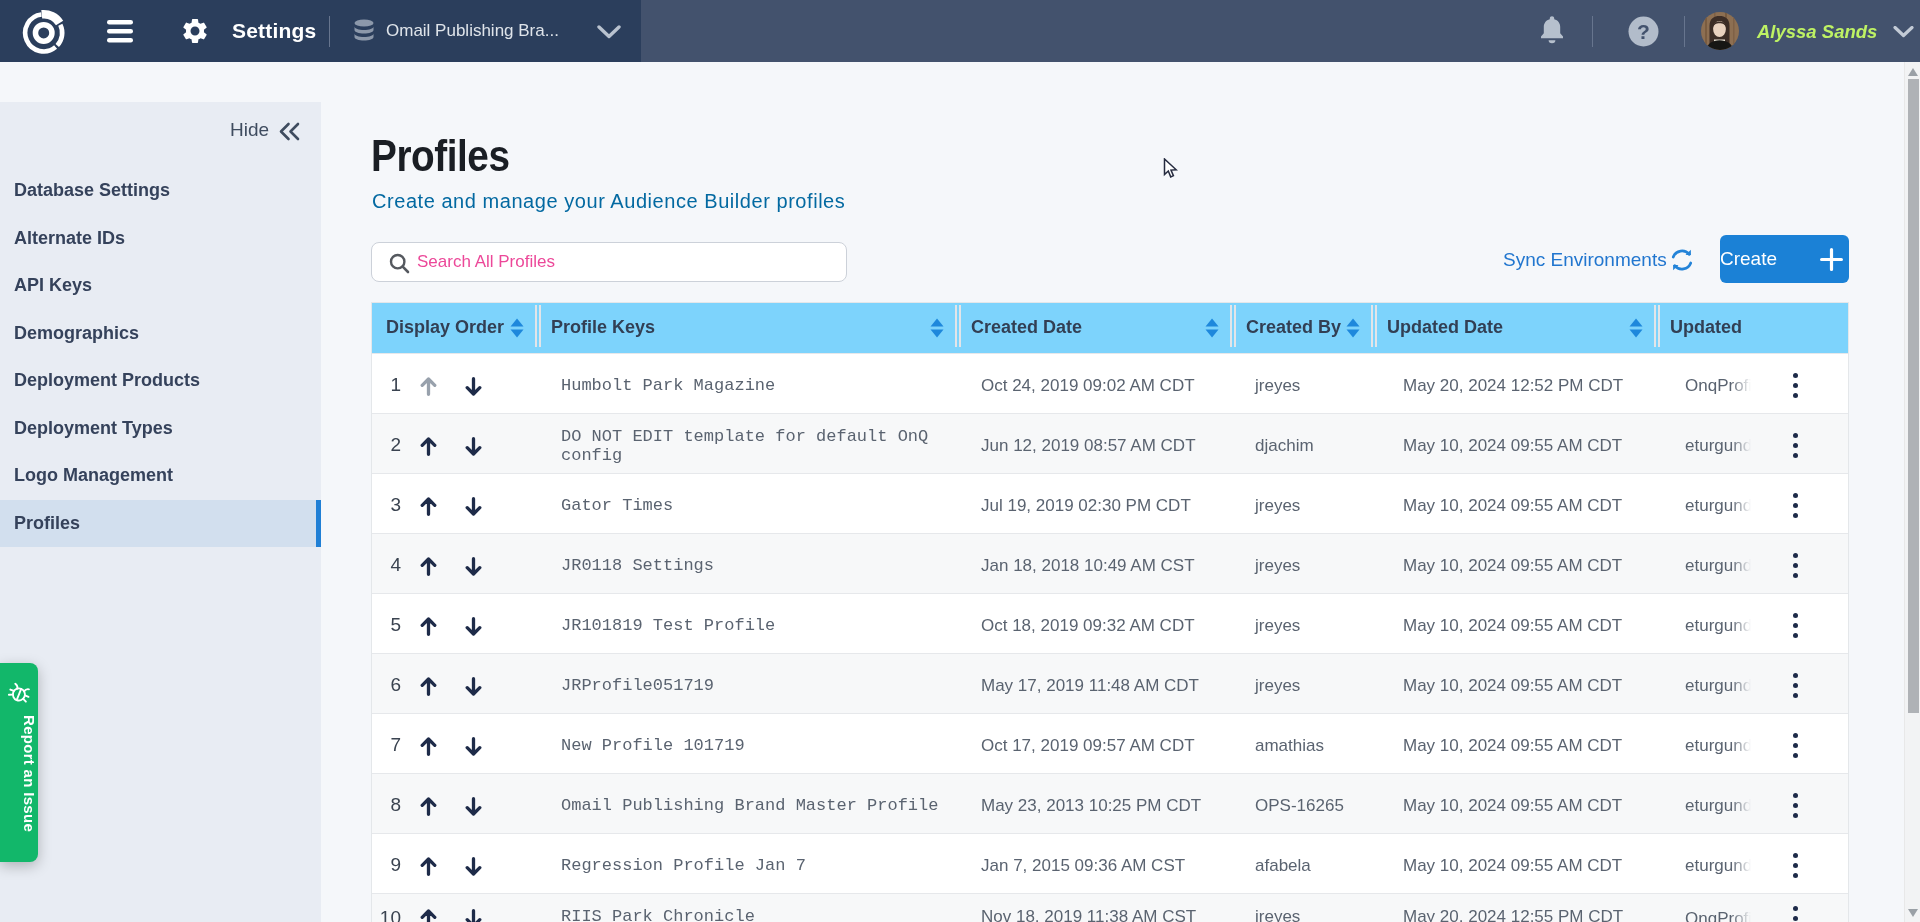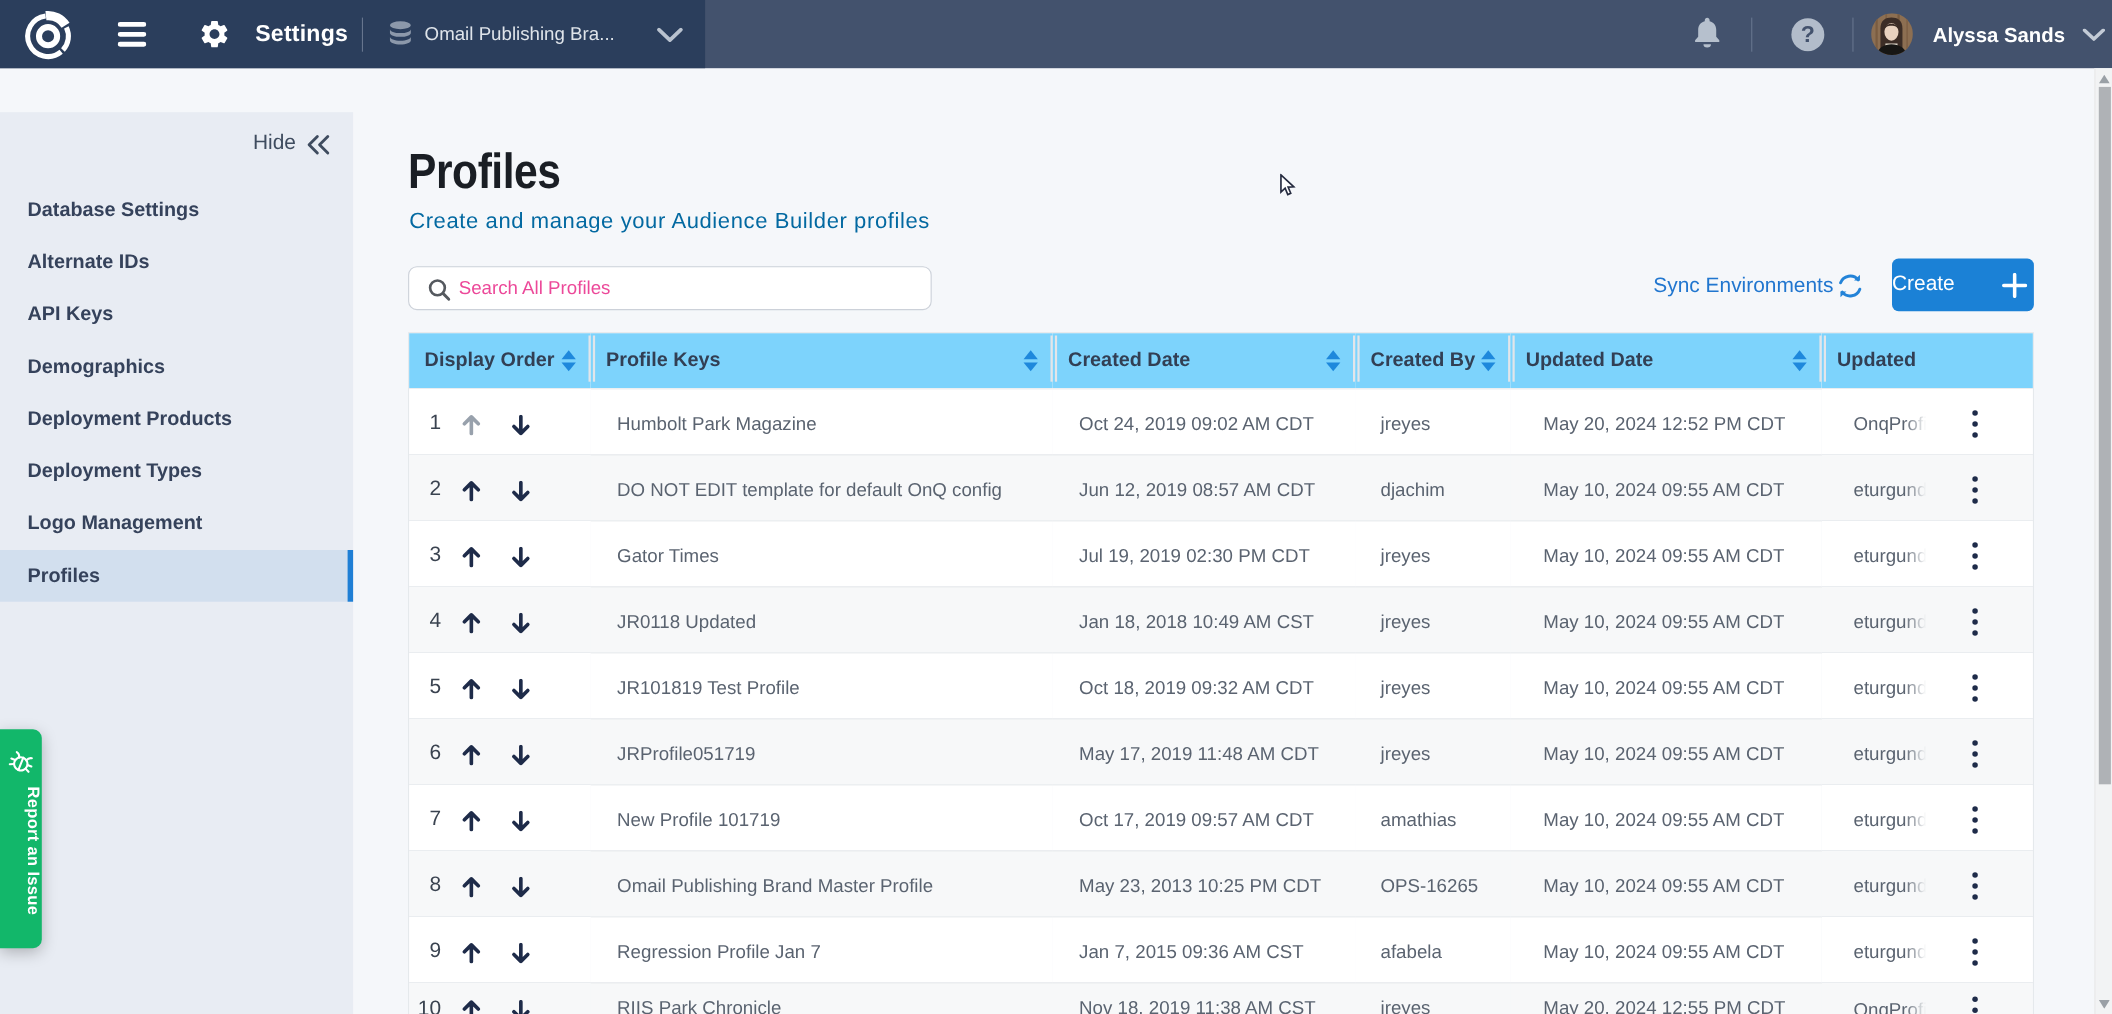--- a/index.html
+++ b/index.html
@@ -5,27 +5,27 @@
   * { margin:0; padding:0; box-sizing:border-box; }
   html,body { width:1920px; height:922px; overflow:hidden; }
   body { font-family:"Liberation Sans", sans-serif; background:#f5f7fa; position:relative; }
 
   
   .topbar { position:absolute; left:0; top:0; width:1920px; height:62px; background:#43526d; z-index:30; }
   .topbar-left { position:absolute; left:0; top:0; width:641px; height:62px; background:#2b3e5c; }
   .tb-sep { position:absolute; top:16px; width:1px; height:31px; background:#67758e; }
   .settings-label { position:absolute; left:232px; top:19px; color:#fff; font-size:21px; font-weight:bold; letter-spacing:0.2px; }
   .brand-label { position:absolute; left:386px; top:21px; color:#dfe4ea; font-size:17px; width:185px; white-space:nowrap; overflow:hidden; }
-  .user-name { position:absolute; left:1757px; top:21px; color:#ffffff; font-size:18.5px; font-weight:bold; }
+  .user-name { position:absolute; left:1757px; top:21px; color:#bef264; font-size:18.5px; font-weight:bold;font-style:italic; }
 
   
   .sidebar { position:absolute; left:0; top:62px; width:321px; height:860px; background:#e8ecf3;margin-top:40px; }
   .hide-row { position:absolute; top:17px; left:230px; color:#3f4c5f; font-size:19px; }
   .menu { position:absolute; top:65px; left:0; width:100%; }
-  .menu-item { height:47.5px; line-height:47.5px; padding-left:25px; font-size:18px; font-weight:bold; color:#35425b; position:relative; }
+  .menu-item { height:47.5px; line-height:47.5px; padding-left:14px; font-size:18px; font-weight:bold; color:#35425b; position:relative; }
   .menu-item.sel { background:#d2dfee; }
   .menu-item.sel::after { content:""; position:absolute; right:0; top:0; width:5px; height:47.5px; background:#1f7fd5; }
 
   
   .report { position:absolute; left:0; top:663px; width:38px; height:199px; background:#12b76a; border-radius:0 8px 8px 0; box-shadow:0 4px 14px rgba(0,0,0,0.25); z-index:40; }
   .report-text { position:absolute; left:0; top:52px; width:38px; text-align:center; writing-mode:vertical-rl; color:#fff; font-size:15px; font-weight:bold; letter-spacing:0.3px; white-space:nowrap; }
 
   
   .main { position:absolute; left:321px; top:62px; width:1583px; height:860px; }
   h1 { position:absolute; left:50px; top:68px; font-size:45px; color:#1a1e24; letter-spacing:-0.5px; transform:scaleX(0.86); transform-origin:left center; }
@@ -53,21 +53,21 @@
   .arr.dis { color:#98a1ac; }
   th:not(:first-child)::before { content:""; position:absolute; left:1.5px; top:2px; height:42px; width:2px; background:#e3e5e9; }
   th:not(:last-child)::after { content:""; position:absolute; right:0.5px; top:2px; height:42px; width:2px; background:#e3e5e9; }
   .th-pad { padding-left:14px; display:inline-block; }
   .sort-ic { position:absolute; right:13px; top:15px; }
   .c-order { position:relative; }
   .c-order .num { position:absolute; left:5px; top:20px; width:24px; text-align:right; font-size:19px; }
   .arrow-svg { width:17px; height:19px; display:block; }
   .c-order .up { position:absolute; left:48px; top:23px; }
   .c-order .dn { position:absolute; left:93px; top:23px; }
-  .c-name { padding-left:24px; }
+  .c-name { padding-left:24px;font-family:Liberation Mono, monospace; }
   .c-cd { padding-left:24px; }
   .c-cb { padding-left:23px; }
   .c-ud { padding-left:30px; }
   .c-upd { position:relative; }
   .upd-text { position:absolute; left:29px; top:22px; width:66px; overflow:hidden; white-space:nowrap; -webkit-mask-image:linear-gradient(to right,#000 70%,transparent 100%); mask-image:linear-gradient(to right,#000 70%,transparent 100%); }
   .dots { position:absolute; left:127px; top:19px; width:24px; height:28px; }
   .dots i { display:block; width:5px; height:5px; border-radius:50%; background:#1e2b49; margin:0 auto 5px; }
 </style>
 </head>
 <body>
@@ -337,21 +337,21 @@
                 <svg class="arrow-svg" viewBox="0 0 17 19">
                   <path d="M8.5 17.3V2M2.2 8.3L8.5 2L14.8 8.3" fill="none" stroke="currentColor" stroke-width="3.3" stroke-linecap="round" stroke-linejoin="round"></path>
                 </svg>
               </span>
               <span class="arr dn">
                 <svg class="arrow-svg" viewBox="0 0 17 19">
                   <path d="M8.5 1.7V17M2.2 10.7L8.5 17L14.8 10.7" fill="none" stroke="currentColor" stroke-width="3.3" stroke-linecap="round" stroke-linejoin="round"></path>
                 </svg>
               </span>
             </td>
-          <td class="c-name">JR0118 Updated</td>
+          <td class="c-name">JR0118 Settings</td>
           <td class="c-cd">Jan 18, 2018 10:49 AM CST</td>
           <td class="c-cb">jreyes</td>
           <td class="c-ud">May 10, 2024 09:55 AM CDT</td>
           <td class="c-upd">
               <span class="upd-text">eturgunduz</span>
               <span class="dots">
                 <i></i>
                 <i></i>
                 <i></i>
               </span>

